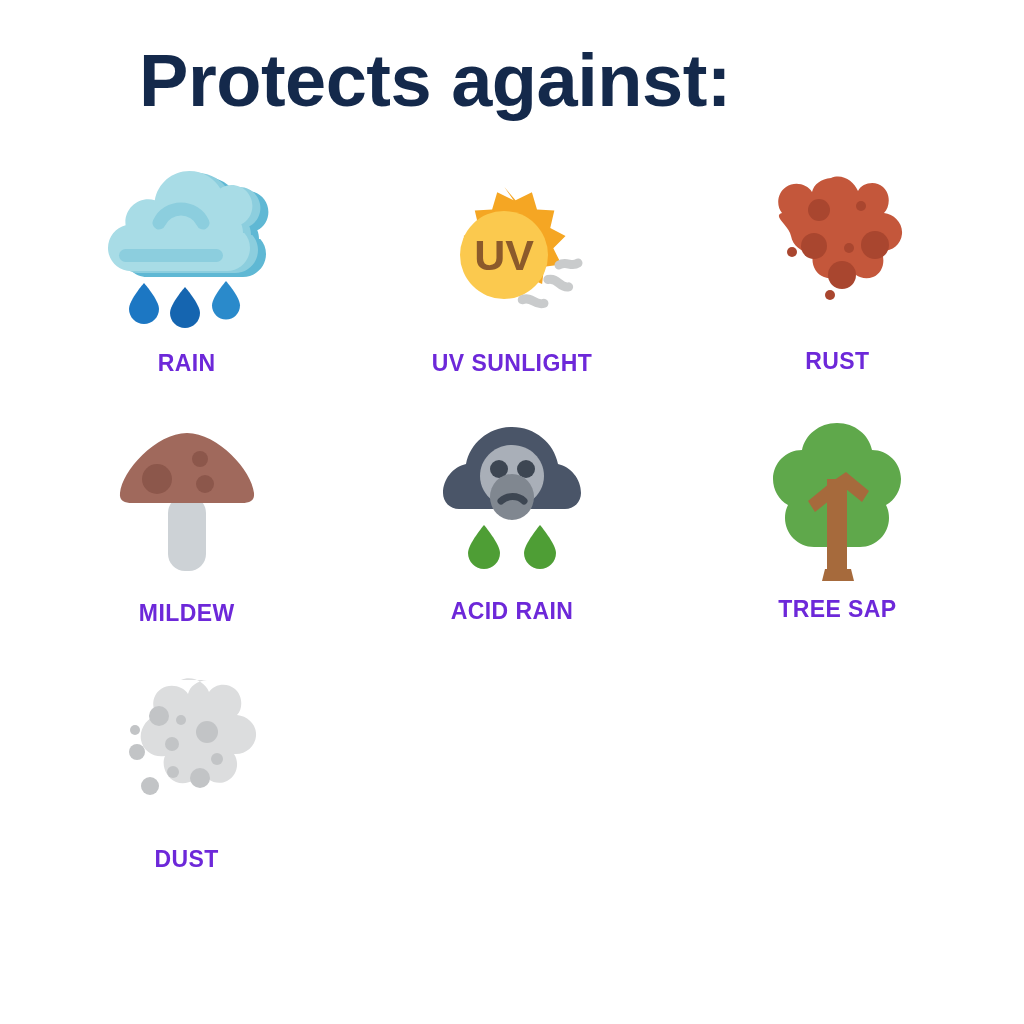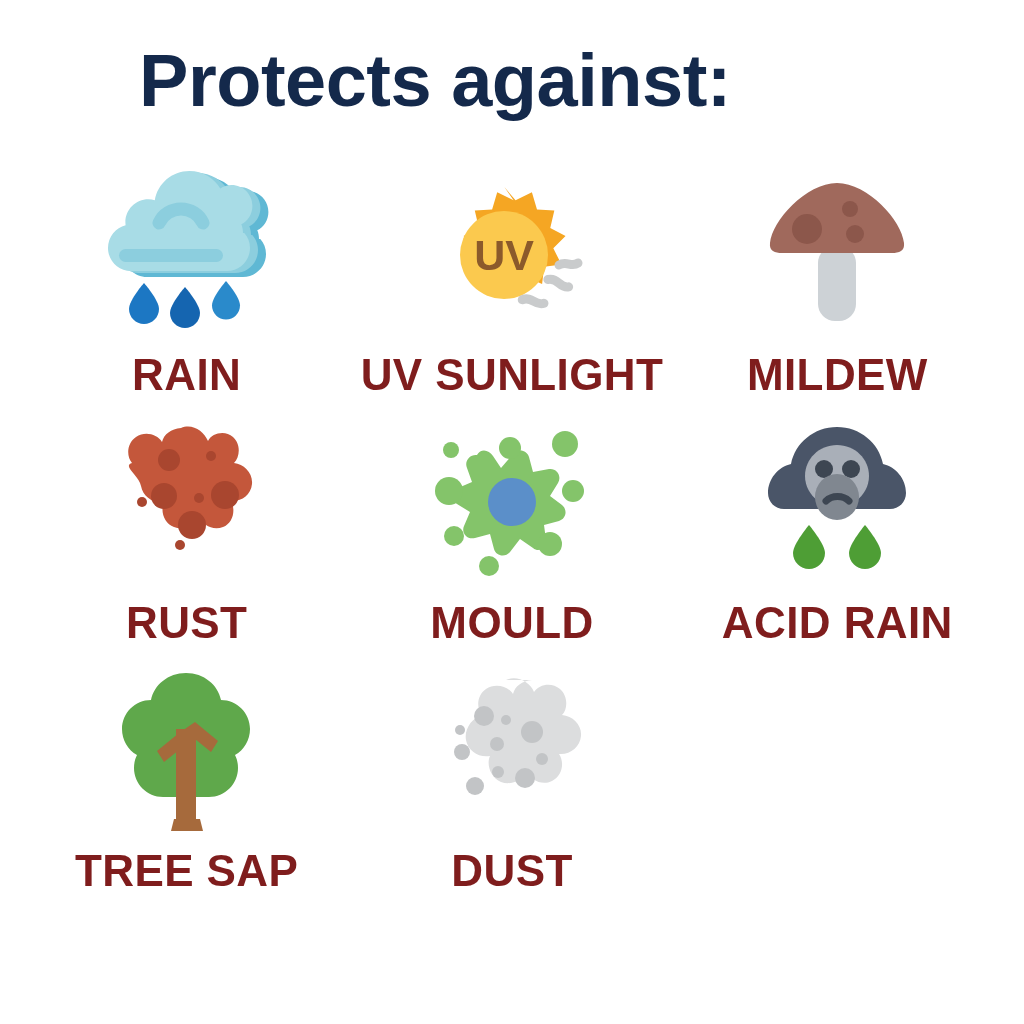--- a/index.html
+++ b/index.html
@@ -52,23 +52,23 @@
     height: 170px;
     display: flex;
     align-items: center;
     justify-content: center;
   }
   .icon-wrap svg {
     display: block;
   }
   .label {
     margin-top: 6px;
-    font-size: 44px;
+    font-size: 23px;
     font-weight: bold;
-    color: #7f1d1d;
+    color: #6d28d9;
     letter-spacing: 0.4px;
     text-align: center;
     white-space: nowrap;
     font-family: "Liberation Sans", sans-serif;
   }
   
   .row1 .label { margin-top: 14px; }
   .row2 .label { margin-top: 12px; }
   .row3 .label { margin-top: 10px; }
 </style>
@@ -104,67 +104,50 @@
           <circle cx="85" cy="86" r="44" fill="#FBC94E"></circle>
           <text x="85" y="101" text-anchor="middle" font-family="Liberation Sans, sans-serif" font-size="43" font-weight="bold" fill="#8B5A2B">UV</text>
           <path d="M140 96c8-5 12 3 19-2" stroke="#C9CBCC" stroke-width="9" fill="none" stroke-linecap="round"></path>
           <path d="M128 115c9-6 14 4 22-1" stroke="#C9CBCC" stroke-width="9" fill="none" stroke-linecap="round" transform="rotate(22 140 115)"></path>
           <path d="M103 133c9-6 14 4 22-1" stroke="#C9CBCC" stroke-width="9" fill="none" stroke-linecap="round" transform="rotate(12 114 133)"></path>
         </svg>
       </div>
       <div class="label">UV SUNLIGHT</div>
     </div>
 
-    <div class="cell row1">
-      <div class="icon-wrap">
-        <svg width="150" height="160" viewBox="0 0 150 160">
-          <rect x="56" y="75" width="38" height="75" rx="17" fill="#CDD2D6"></rect>
-          <path d="M75 12C44 12 10 50 8 72c-1 8 5 10 12 10h110c7 0 13-2 12-10-2-22-36-60-67-60z" fill="#A0695C"></path>
-          <circle cx="45" cy="58" r="15" fill="#8C574B"></circle>
-          <circle cx="88" cy="38" r="8" fill="#8C574B"></circle>
-          <circle cx="93" cy="63" r="9" fill="#8C574B"></circle>
-        </svg>
-      </div>
-      <div class="label">MILDEW</div>
-    </div>
-
     <div class="cell row2">
       <div class="icon-wrap">
         <svg width="160" height="155" viewBox="0 0 160 155">
           <path d="M74 4c11-5 23 3 27 13 4-8 17-11 25-4s7 20 1 26c10 1 19 10 18 21s-11 18-21 17c5 9 2 22-8 26s-21-2-24-11c-4 9-15 15-25 11s-14-16-10-25c-10 2-21-5-23-16S15 42 25 39c-6-7-5-20 4-26s21-3 26 5c2-8 9-13 19-14z" fill="#C4573B"></path>
           <circle cx="62" cy="36" r="11" fill="#A9462F"></circle>
           <circle cx="104" cy="32" r="5" fill="#A9462F"></circle>
           <circle cx="57" cy="72" r="13" fill="#A9462F"></circle>
           <circle cx="118" cy="71" r="14" fill="#A9462F"></circle>
           <circle cx="92" cy="74" r="5" fill="#A9462F"></circle>
           <circle cx="35" cy="78" r="5" fill="#A9462F"></circle>
           <circle cx="85" cy="101" r="14" fill="#A9462F"></circle>
           <circle cx="73" cy="121" r="5" fill="#A9462F"></circle>
         </svg>
       </div>
       <div class="label">RUST</div>
     </div>
 
-    <div class="cell row2">
+    <div class="cell row1">
       <div class="icon-wrap">
-        <svg width="170" height="165" viewBox="0 0 170 165">
-          <path d="M50 36c4-7 12-5 16 1l8 12 12-14c5-6 14-4 16 3l4 15 16-3c8-1 13 7 9 14l-8 13 12 9c6 5 4 14-3 16l-15 4 2 15c1 8-7 13-13 8l-13-9-10 13c-5 6-14 4-16-3l-4-15-15 4c-8 2-14-5-11-12l6-14-13-8c-7-4-6-13 1-16l14-6-5-14c-3-7 3-14 10-13z" fill="#84C46A"></path>
-          <circle cx="85" cy="83" r="24" fill="#5B8FC9"></circle>
-          <circle cx="24" cy="31" r="8" fill="#84C46A"></circle>
-          <circle cx="83" cy="29" r="11" fill="#84C46A"></circle>
-          <circle cx="138" cy="25" r="13" fill="#84C46A"></circle>
-          <circle cx="22" cy="72" r="14" fill="#84C46A"></circle>
-          <circle cx="146" cy="72" r="11" fill="#84C46A"></circle>
-          <circle cx="27" cy="117" r="10" fill="#84C46A"></circle>
-          <circle cx="123" cy="125" r="12" fill="#84C46A"></circle>
-          <circle cx="62" cy="147" r="10" fill="#84C46A"></circle>
+        <svg width="150" height="160" viewBox="0 0 150 160">
+          <rect x="56" y="75" width="38" height="75" rx="17" fill="#CDD2D6"></rect>
+          <path d="M75 12C44 12 10 50 8 72c-1 8 5 10 12 10h110c7 0 13-2 12-10-2-22-36-60-67-60z" fill="#A0695C"></path>
+          <circle cx="45" cy="58" r="15" fill="#8C574B"></circle>
+          <circle cx="88" cy="38" r="8" fill="#8C574B"></circle>
+          <circle cx="93" cy="63" r="9" fill="#8C574B"></circle>
         </svg>
       </div>
-      <div class="label">MOULD</div>
+      <div class="label">MILDEW</div>
     </div>
+
 
     <div class="cell row2">
       <div class="icon-wrap">
         <svg width="150" height="160" viewBox="0 0 150 160">
           <path d="M75 6C52 6 33 22 29 43 16 46 6 58 6 72c0 9 7 16 16 16h106c9 0 16-7 16-16 0-14-10-26-23-29C117 22 98 6 75 6z" fill="#4A5568"></path>
           <path d="M75 24c-18 0-32 14-32 31 0 10 5 19 13 25h38c8-6 13-15 13-25 0-17-14-31-32-31z" fill="#A9AFB8"></path>
           <circle cx="62" cy="48" r="9" fill="#3D4652"></circle>
           <circle cx="89" cy="48" r="9" fill="#3D4652"></circle>
           <ellipse cx="75" cy="76" rx="22" ry="23" fill="#808790"></ellipse>
           <path d="M64 80c6-6 17-6 23 0" stroke="#3D4652" stroke-width="7" fill="none" stroke-linecap="round"></path>

